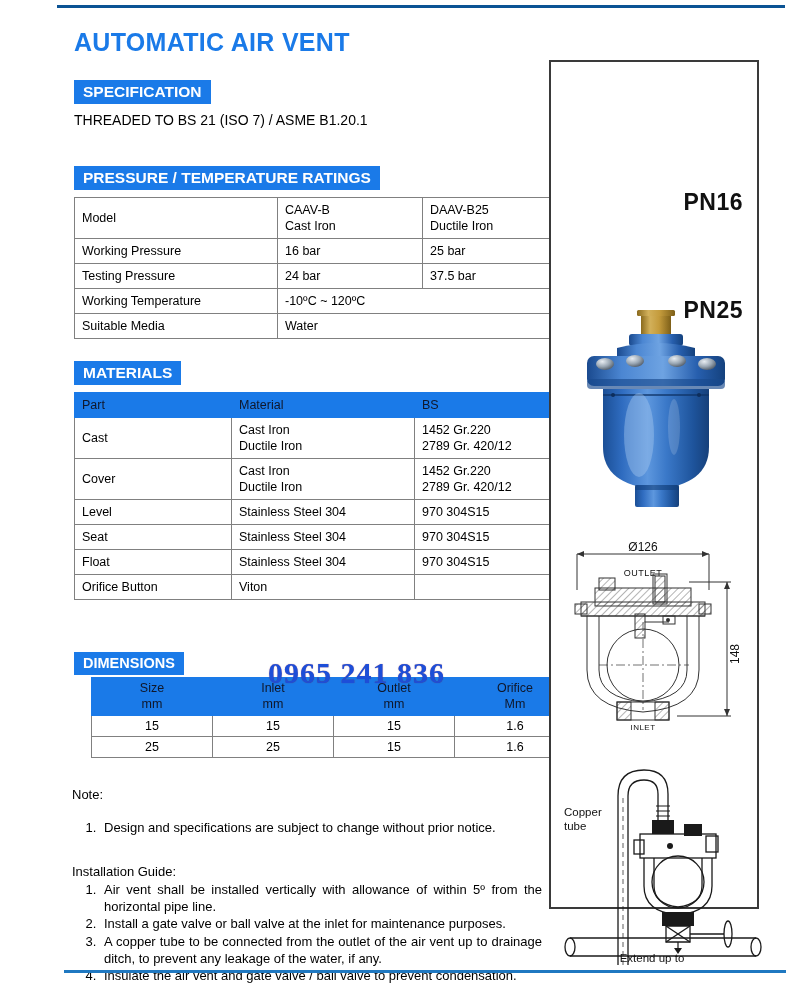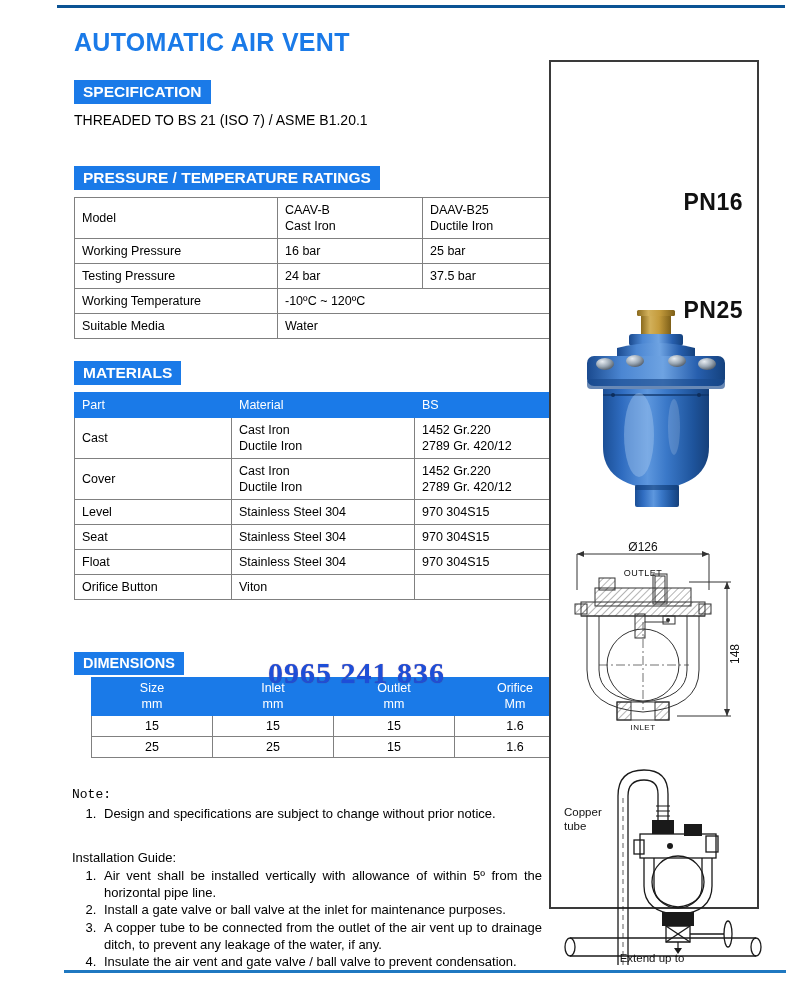--- a/index.html
+++ b/index.html
@@ -77,21 +77,21 @@
   table.grid td, table.grid th {
     border: 1px solid #808080;
     padding: 4px 7px;
     vertical-align: middle;
     font-weight: normal;
     text-align: left;
     line-height: 1.28;
   }
   table.grid th.hdr-blue {
     background: #1a7ae8;
-    color: #ffffff;
+    color: #0f172a;
     border-color: #1a7ae8;
   }
 
   
   #pt-table { left: 74px; top: 197px; width: 448px; }
   #pt-table .c1 { width: 188px; }
   #pt-table .c2 { width: 130px; }
   #pt-table .c3 { width: 130px; }
 
   
@@ -123,21 +123,21 @@
   }
 
   
   .notes {
     position: absolute;
     left: 72px; top: 786px;
     width: 470px;
     font-size: 13px;
     line-height: 1.33;
   }
-  .notes .lead { margin: 0 0 2px 0; font-family: Liberation Mono, monospace; }
+  .notes .lead { margin: 0 0 16px 0; }
   .notes ol {
     margin: 0 0 0 0;
     padding-left: 28px;
   }
   .notes ol li {
     margin-bottom: 0px;
     padding-left: 4px;
     text-align: justify;
   }
   .notes .gap { height: 26px; }

